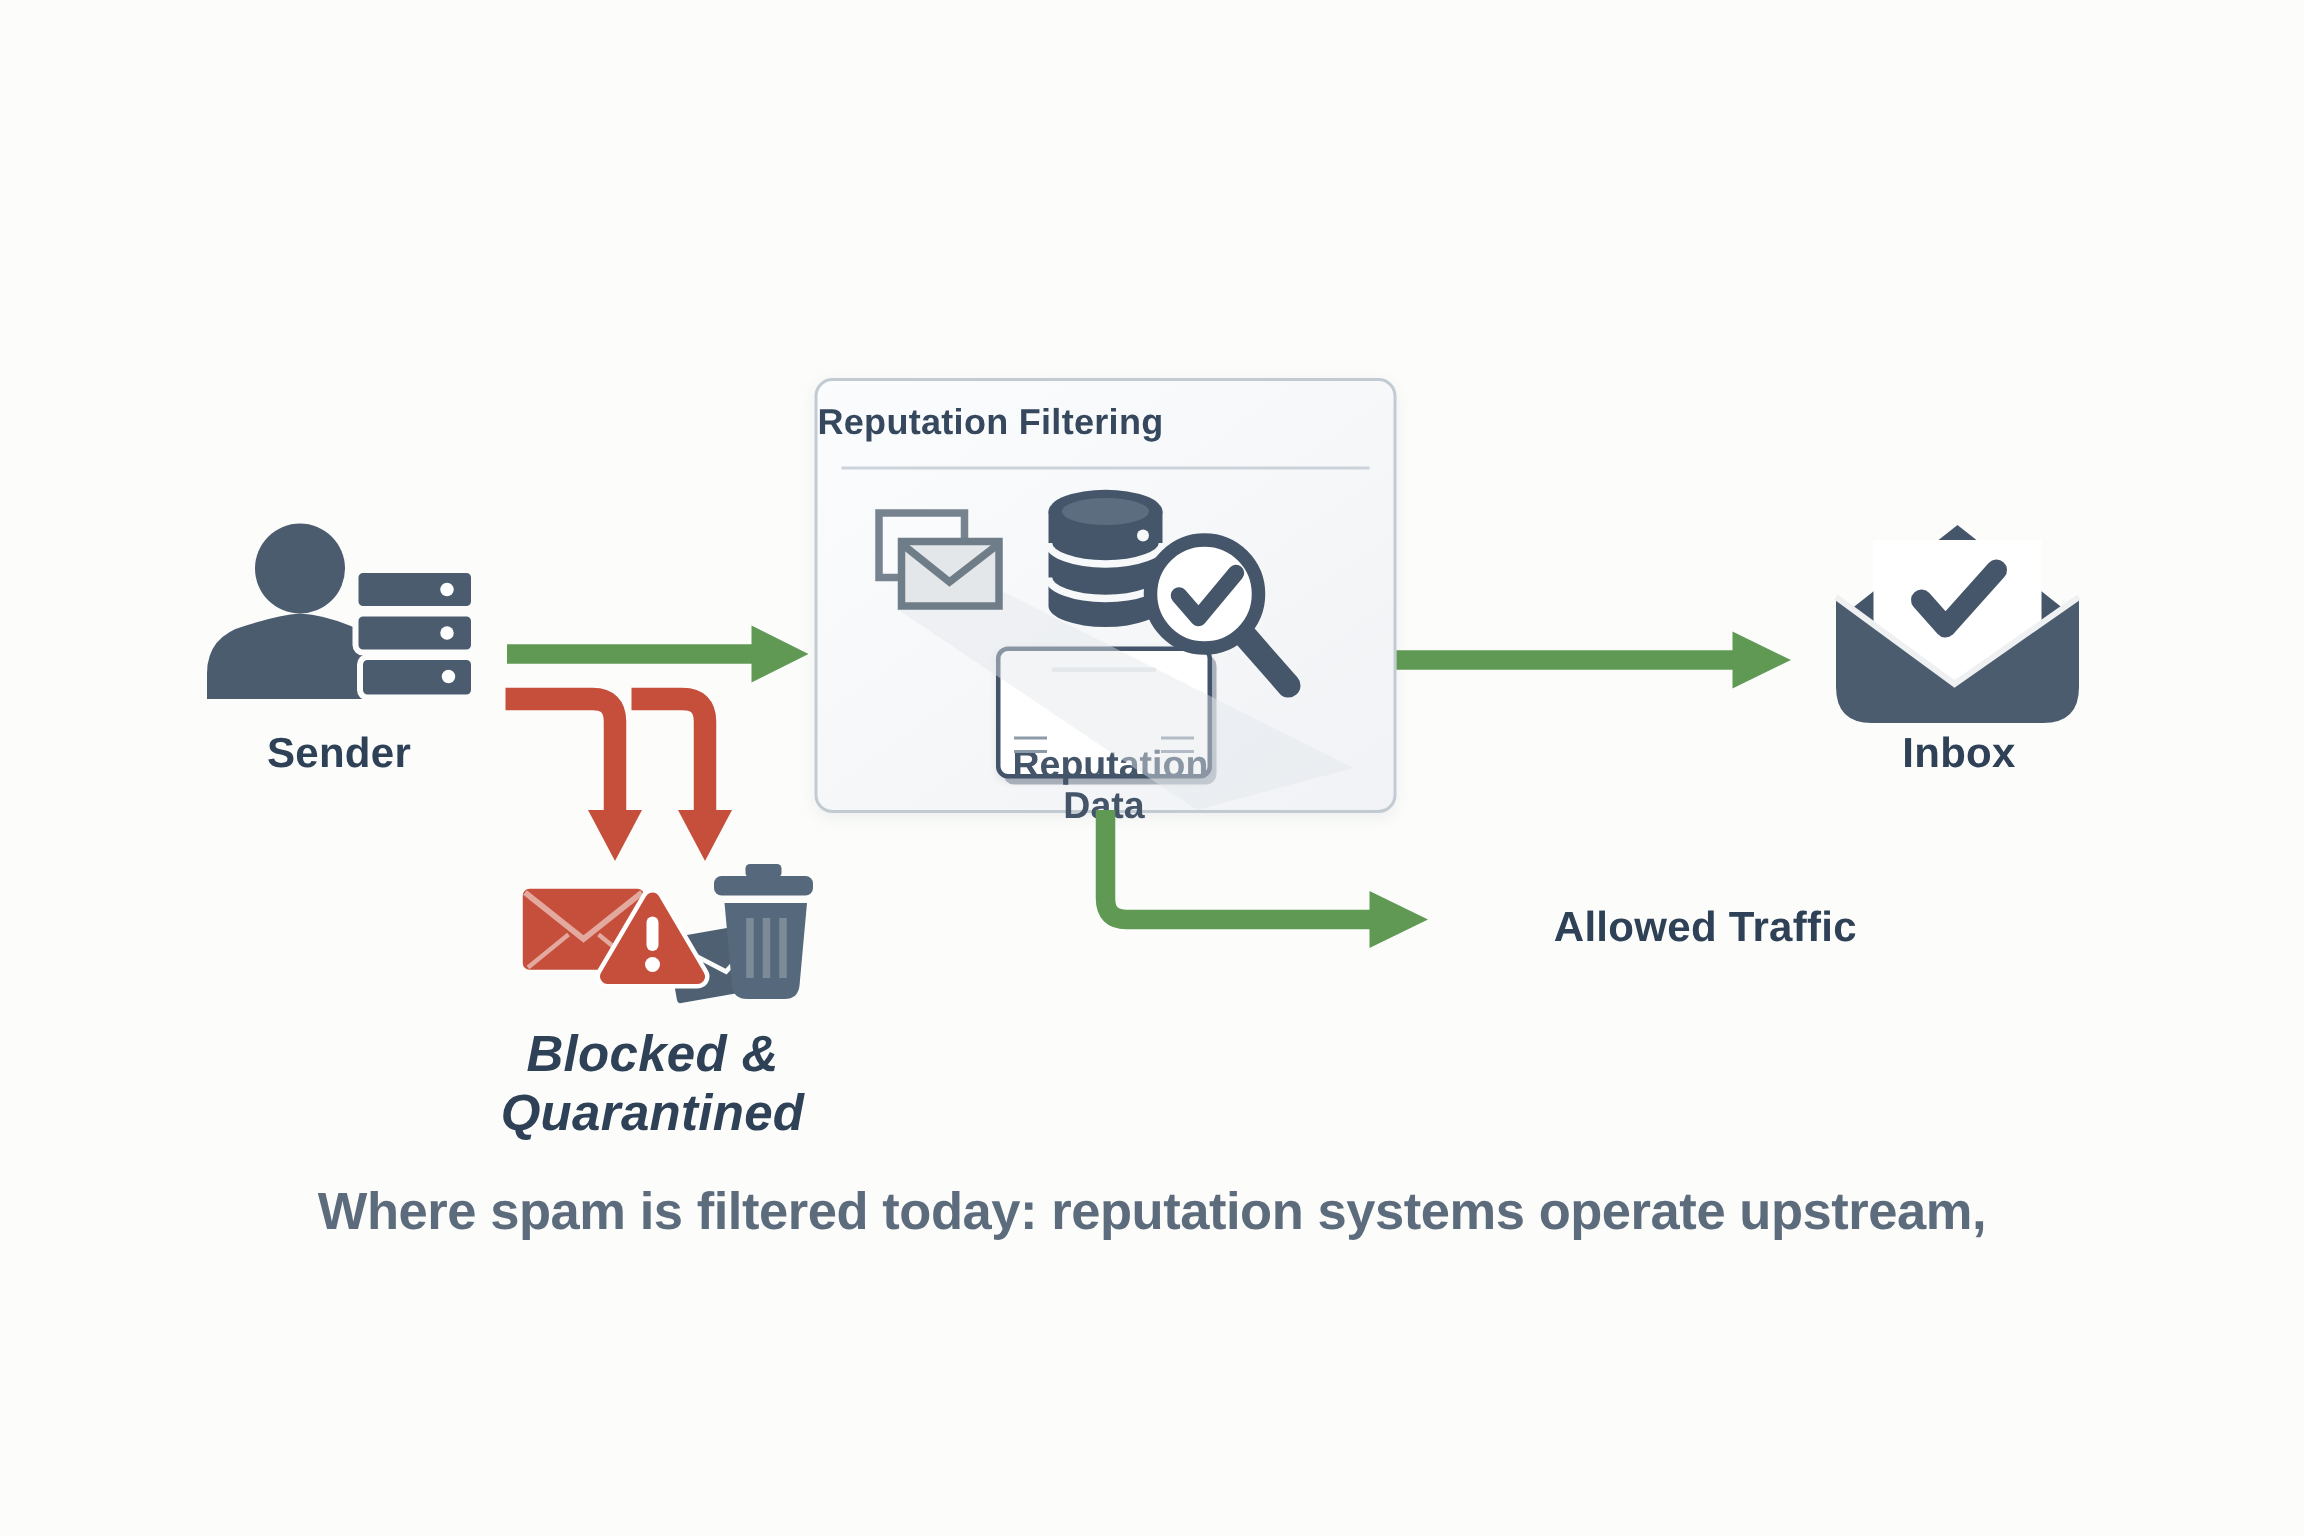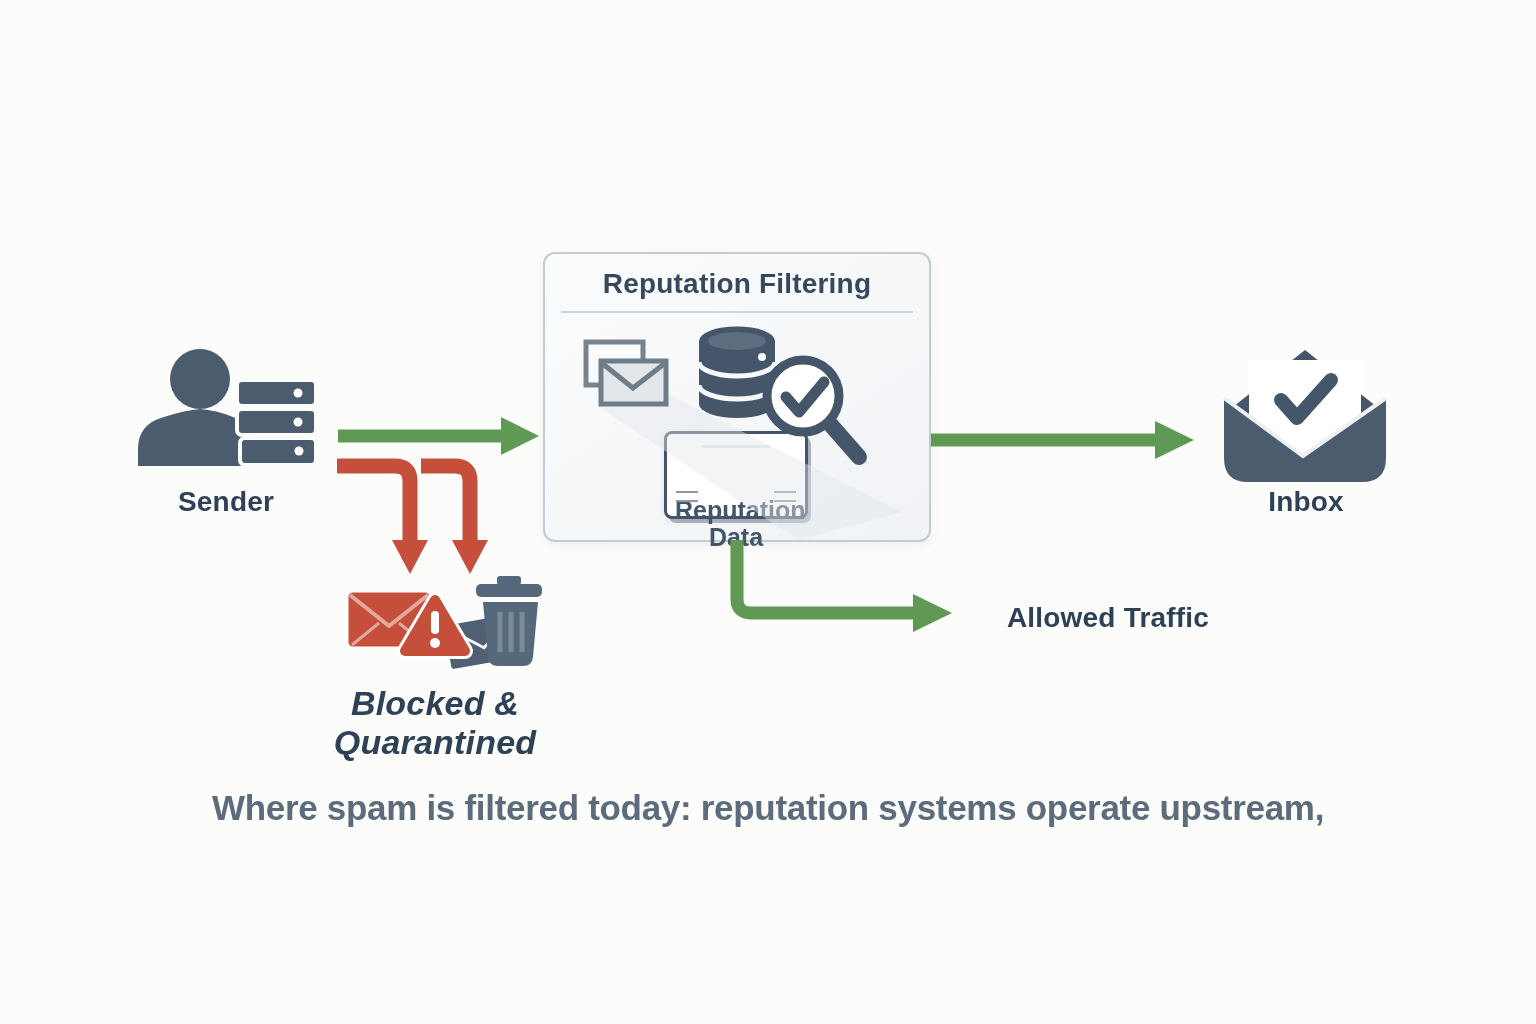--- a/index.html
+++ b/index.html
@@ -14,21 +14,21 @@
   
   .filter-box{
     left:543px;top:252px;width:388px;height:290px;z-index:1;
     border:2px solid #c2cad2;border-radius:12px;
     background:linear-gradient(145deg,#fbfcfd 0%,#f6f7f9 55%,#f0f2f5 100%);
     box-shadow:0 3px 10px rgba(40,55,75,0.07);
     box-sizing:border-box;
   }
   .filter-title{
     position:absolute;top:14px;left:0;width:100%;
-    text-align:center;font-size:28px;font-weight:700;color:#36485e;
+    font-size:24px;font-weight:700;color:#36485e;
     letter-spacing:.2px;
   }
   .filter-sep{
     position:absolute;top:57px;left:16px;right:16px;height:2px;
     background:#ccd3da;
   }
 
   
   .rep-card{
     left:664px;top:431px;width:144px;height:88px;z-index:2;
@@ -54,21 +54,21 @@
   .eq-right{right:9px;}
 
   
   .node-label{
     z-index:4;text-align:center;font-weight:700;color:#2e4157;
     letter-spacing:.2px;
   }
   .sender-label{left:120px;top:486px;width:212px;font-size:28px;}
   .inbox-label{left:1200px;top:486px;width:212px;font-size:28px;}
   .blocked-label{left:255px;top:684px;width:360px;font-size:34px;font-style:italic;}
-  .allowed-label{left:978px;top:602px;width:260px;font-size:28px;text-align:center;}
+  .allowed-label{left:978px;top:602px;width:260px;font-size:28px;text-align:right;}
 
   
   .caption{
     left:0;top:779px;width:1536px;z-index:4;text-align:center;
     color:#5d6c7d;font-size:35px;font-weight:700;letter-spacing:-0.3px;
   }
   .caption .line{line-height:57px;}
 </style>
 </head>
 <body>

